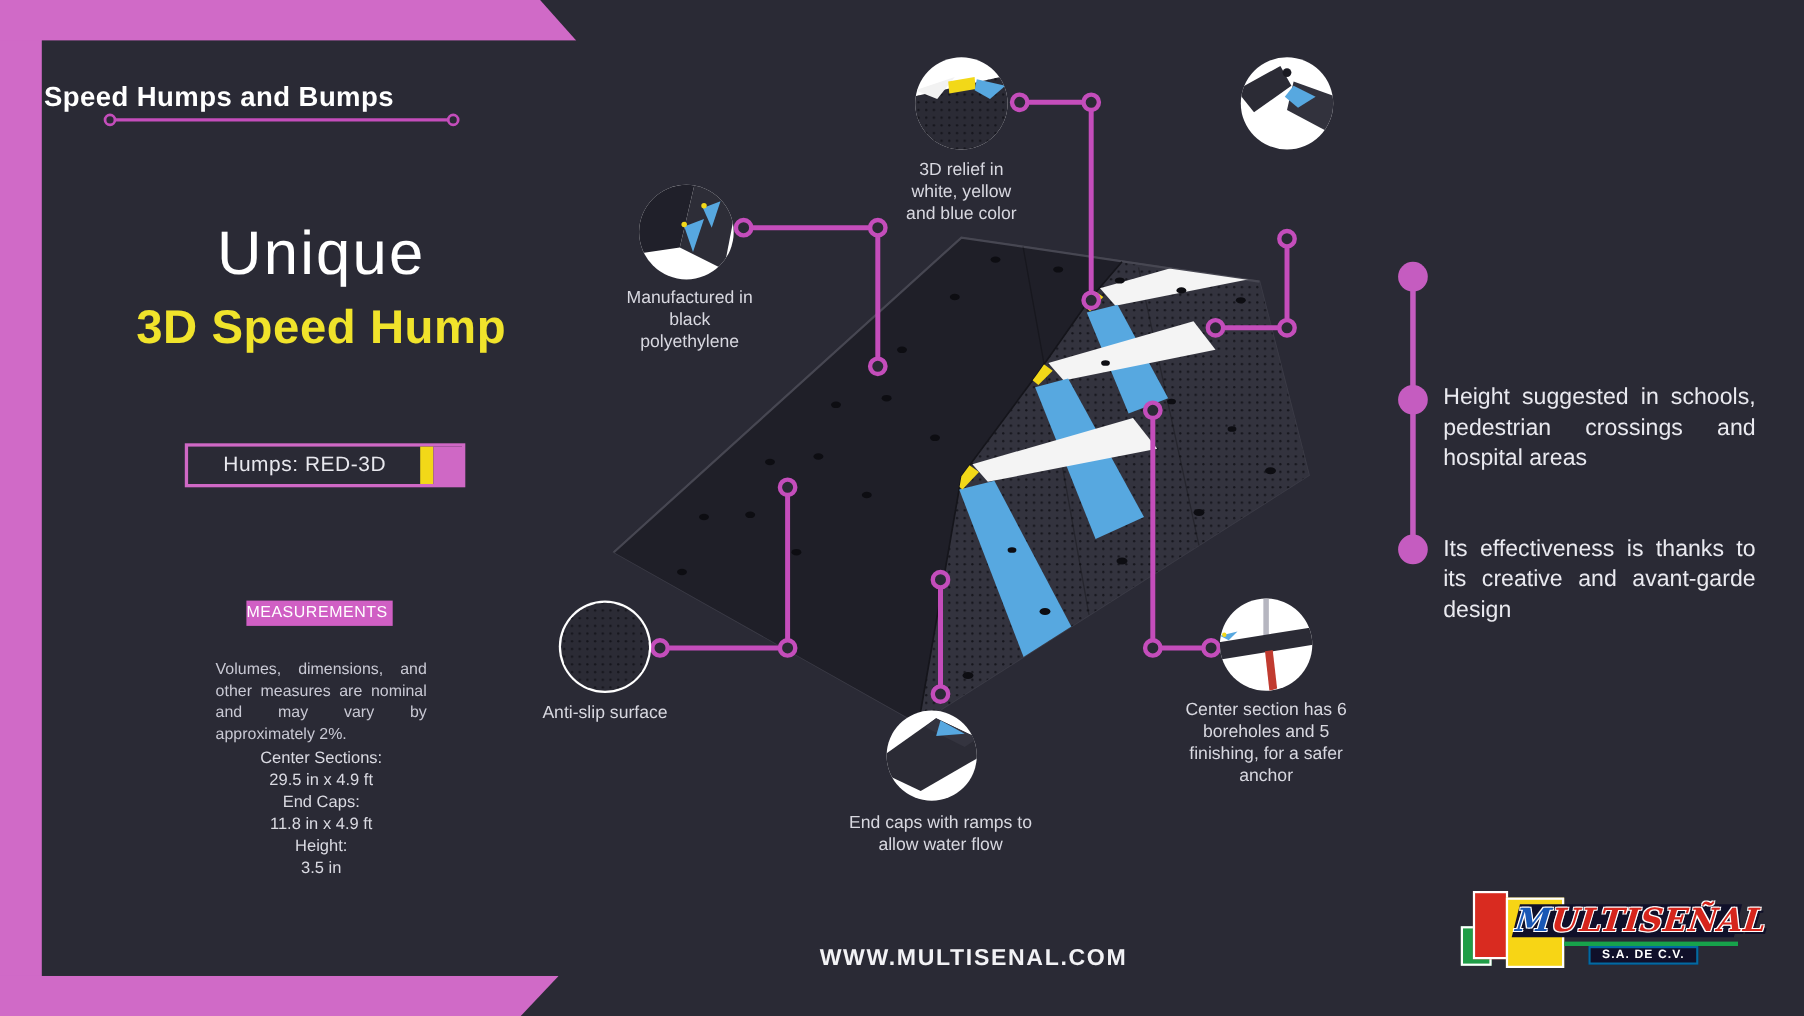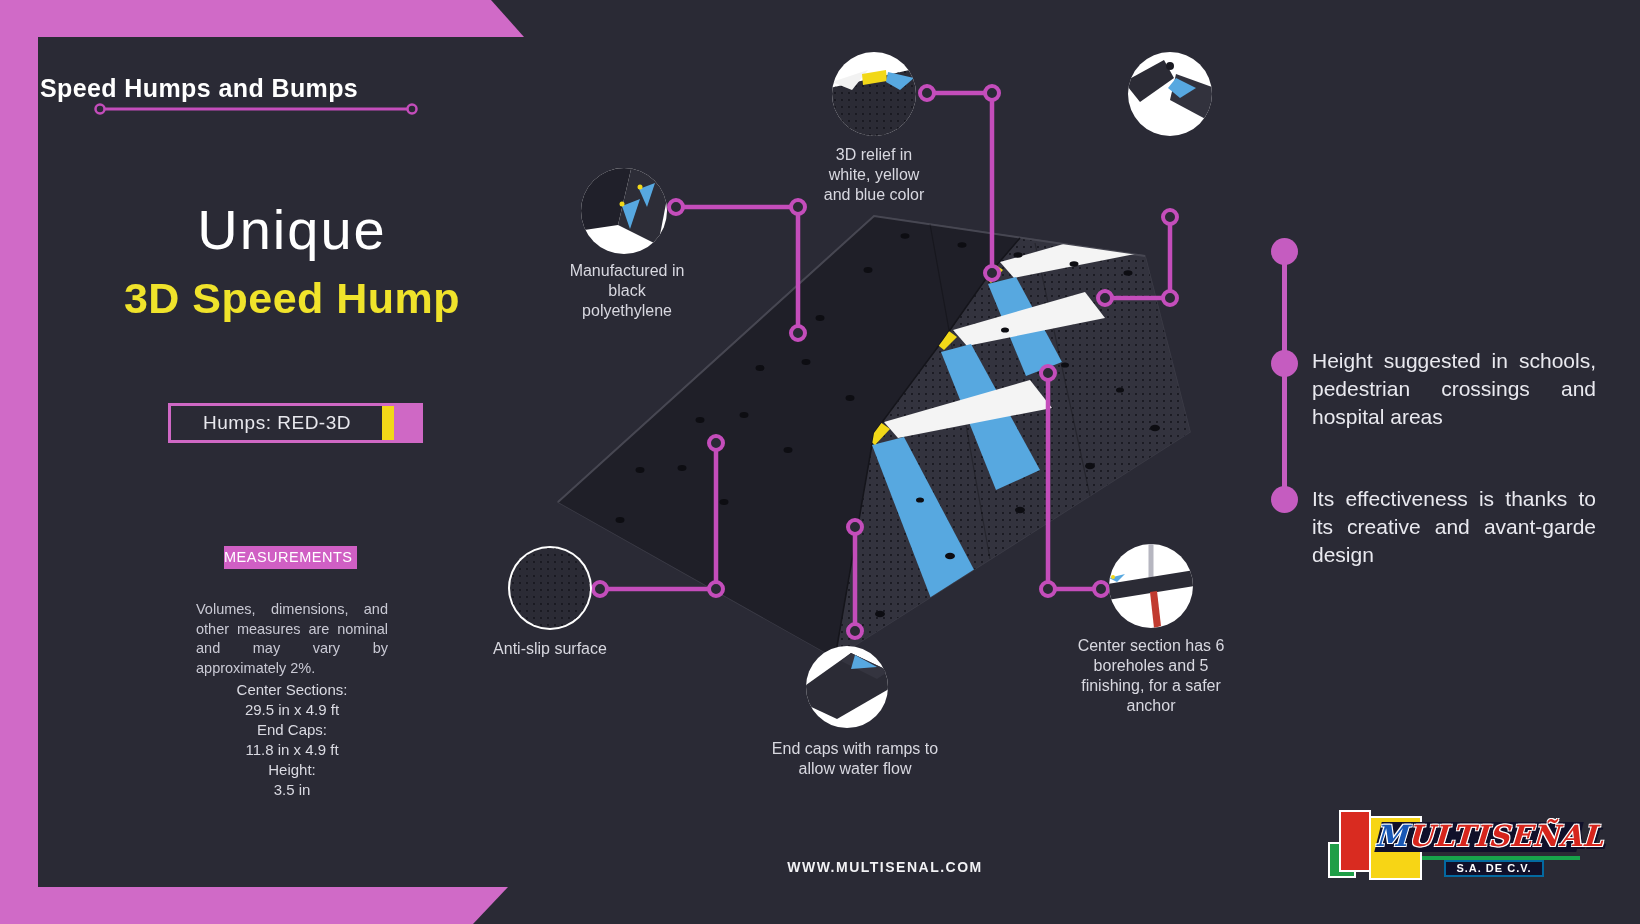--- a/index.html
+++ b/index.html
@@ -44,21 +44,21 @@
   .co-antislip{left:458px;top:639px;width:184px;}
   .co-endcaps{left:752px;top:739px;width:206px;}
   .co-anchor{left:1056px;top:636px;width:190px;}
   
   .benefit-dot{width:27px;height:27px;border-radius:50%;background:#c55cc0;}
   .benefit-line{left:1282px;top:251px;width:5px;height:248px;background:#c55cc0;}
   .benefit-text{left:1312px;width:284px;font-size:21px;line-height:28px;color:#e9e9ef;}
   .justify{text-align:justify;}
   
   .footer-site{left:700px;top:859px;width:370px;text-align:center;
-    font-size:14px;font-weight:700;letter-spacing:1.5px;color:#f2f2f5;}
+    font-size:21px;font-weight:700;letter-spacing:1.5px;color:#f2f2f5;}
   
   .logo{left:1326px;top:806px;width:262px;height:78px;}
   .logo .block{position:absolute;border:2px solid #ffffff;}
   .logo-green{left:2px;top:36px;width:24px;height:32px;background:#1f9e47;}
   .logo-red{left:13px;top:4px;width:28px;height:58px;background:#d92b20;}
   .logo-yellow{left:43px;top:10px;width:49px;height:60px;background:#f7d515;}
   .logo-navy{left:52px;top:16px;width:202px;height:30px;background:#10102a;transform:skewX(-14deg);}
   .logo-word{position:absolute;left:52px;top:13px;width:210px;
     font-family:"DejaVu Serif","Liberation Serif",serif;font-style:italic;font-weight:bold;
     font-size:29px;letter-spacing:.5px;transform:skewX(-6deg);

